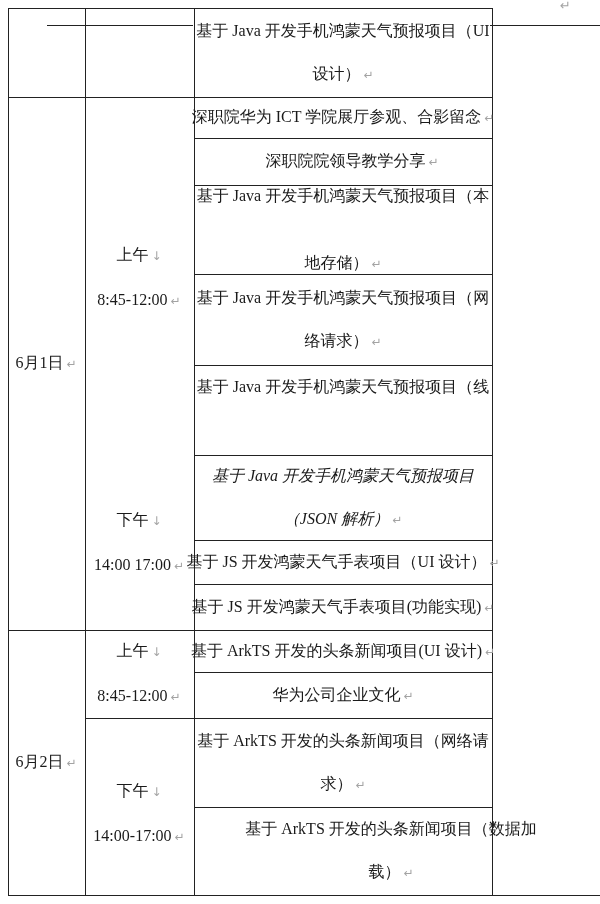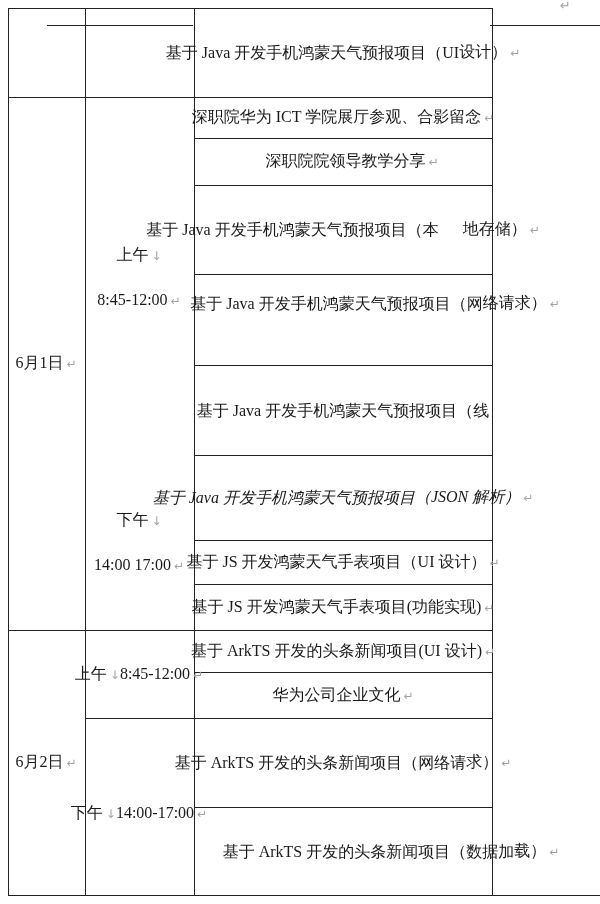--- a/index.html
+++ b/index.html
@@ -2,33 +2,33 @@
 <html lang="zh"><head>
 <meta charset="utf-8">
 <style>
   html,body{margin:0;padding:0;background:#fff;}
   .page{position:relative;width:600px;height:904px;background:#fff;overflow:hidden;
         font-family:"Liberation Serif","DejaVu Serif",serif;font-size:16px;color:#1a1a1a;}
   
   .hl{position:absolute;height:1px;background:#222;}
   .vl{position:absolute;width:1px;background:#222;}
   
-  .cell{position:absolute;display:flex;flex-direction:row;justify-content:center;
+  .cell{position:absolute;display:flex;flex-direction:column;justify-content:center;
         align-items:center;text-align:center;}
   .line{line-height:43px;white-space:nowrap;}
   .mark{color:#a3a3a3;font-size:12px;font-family:"DejaVu Sans",sans-serif;margin-left:3px;}
   .wavy{text-decoration-style:wavy;text-decoration-color:#dd2222;
         text-decoration-thickness:1px;text-underline-offset:4px;}
   
   .c0{left:194px;top:8px;width:298px;height:89px;}
   .c1{left:194px;top:97px;width:298px;height:41px;}
   .c2{left:194px;top:138px;width:298px;height:47px;padding-left:9px;}
   .c3{left:194px;top:185px;width:298px;height:89px;gap:24px;}
-  .c4{left:194px;top:258px;width:298px;height:91px;padding-left:32px;}
-  .c5{left:194px;top:365px;width:298px;height:90px;}
+  .c4{left:194px;top:274px;width:298px;height:91px;}
+  .c5{left:194px;top:365px;width:298px;height:90px;justify-content:space-between;}
   .c6{left:194px;top:455px;width:298px;height:85px;font-style:italic;}
   .c7{left:194px;top:540px;width:298px;height:44px;}
   .c8{left:194px;top:584px;width:298px;height:46px;}
   .c9{left:194px;top:630px;width:298px;height:42px;}
   .c10{left:194px;top:672px;width:298px;height:46px;}
   .c11{left:194px;top:718px;width:298px;height:89px;}
   .c12{left:194px;top:807px;width:298px;height:88px;margin-left:48px;}
   
   .d1{left:8px;top:97px;width:76px;height:533px;}
   .d2{left:8px;top:630px;width:76px;height:265px;}

